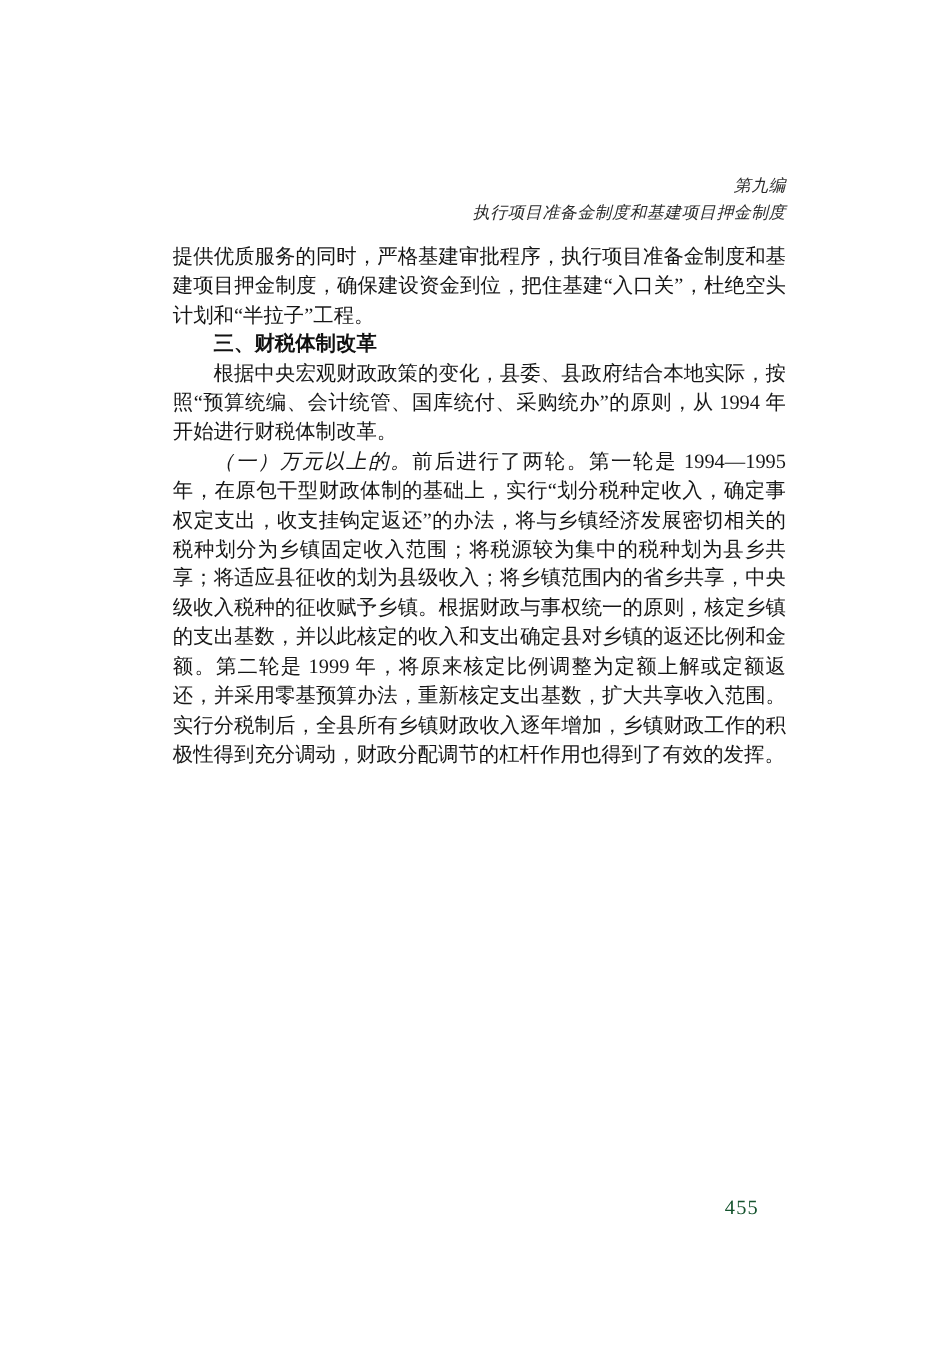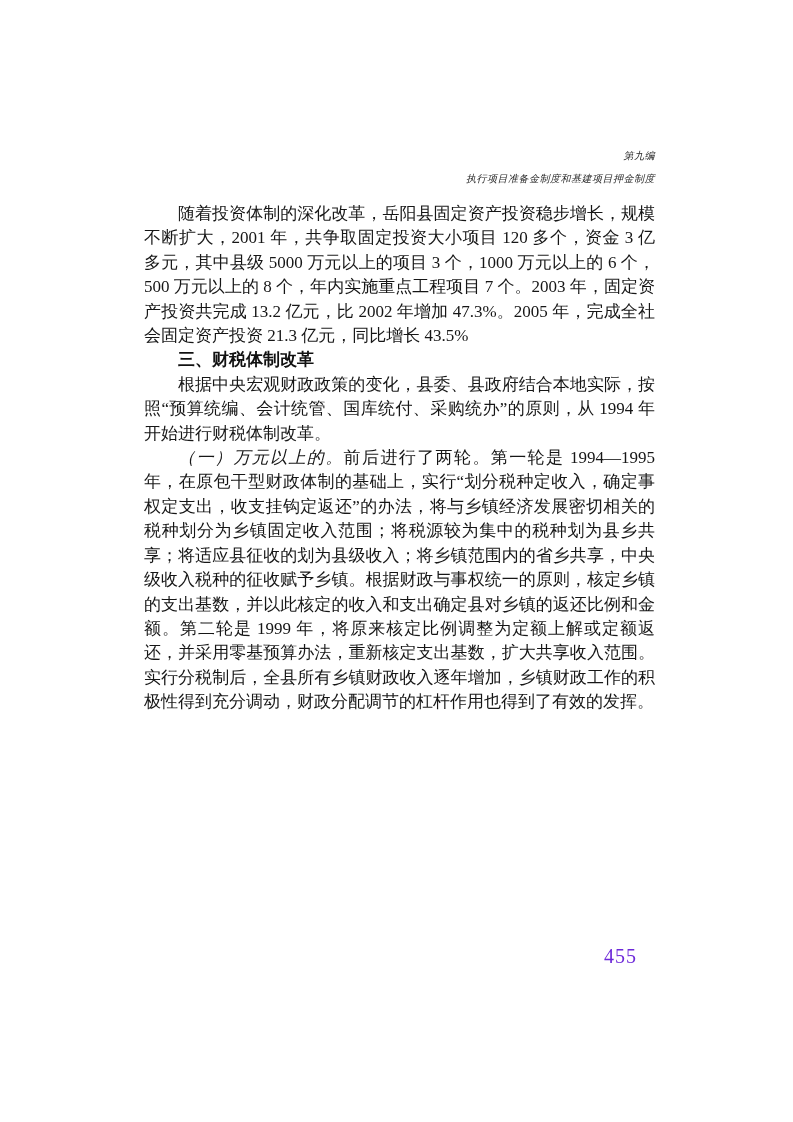--- a/index.html
+++ b/index.html
@@ -18,21 +18,21 @@
   .page {
     position: absolute;
     inset: 0;
     background: #ffffff;
   }
   .running-header {
     position: absolute;
     top: 144px;
     right: 138px;
     text-align: right;
-    font-size: 10px;
+    font-size: 14px;
     line-height: 23px;
     font-style: italic;
     color: #2b2b2b;
     letter-spacing: 0.5px;
     white-space: nowrap;
   }
   .body-text {
     position: absolute;
     top: 202px;
     left: 144px;
@@ -57,40 +57,40 @@
     font-weight: bold;
     font-family: "Liberation Sans", "DejaVu Sans", sans-serif;
     color: #111111;
     text-align: left;
   }
   .kai-lead {
     font-style: italic;
   }
   .page-number {
     position: absolute;
-    top: 945px;
+    top: 997px;
     left: 604px;
-    font-size: 20px;
+    font-size: 17px;
     letter-spacing: 1px;
-    color: #6d28d9;
+    color: #14532d;
   }
 </style>
 </head>
 <body>
 
 <div class="page">
 
   <div class="running-header">
     <div>第九编</div>
     <div>执行项目准备金制度和基建项目押金制度</div>
   </div>
 
   <div class="body-text">
+    <p class="no-indent">提供优质服务的同时，严格基建审批程序，执行项目准备金制度和基建项目押金制度，确保建设资金到位，把住基建“入口关”，杜绝空头计划和“半拉子”工程。</p>
 
-    <p>随着投资体制的深化改革，岳阳县固定资产投资稳步增长，规模不断扩大，2001 年，共争取固定投资大小项目 120 多个，资金 3 亿多元，其中县级 5000 万元以上的项目 3 个，1000 万元以上的 6 个，500 万元以上的 8 个，年内实施重点工程项目 7 个。2003 年，固定资产投资共完成 13.2 亿元，比 2002 年增加 47.3%。2005 年，完成全社会固定资产投资 21.3 亿元，同比增长 43.5%</p>
 
     <h3 class="section-heading">三、财税体制改革</h3>
 
     <p>根据中央宏观财政政策的变化，县委、县政府结合本地实际，按照“预算统编、会计统管、国库统付、采购统办”的原则，从 1994 年开始进行财税体制改革。</p>
 
     <p><span class="kai-lead">（一）万元以上的。</span><span>前后进行了两轮。第一轮是 1994—1995 年，在原包干型财政体制的基础上，实行“划分税种定收入，确定事权定支出，收支挂钩定返还”的办法，将与乡镇经济发展密切相关的税种划分为乡镇固定收入范围；将税源较为集中的税种划为县乡共享；将适应县征收的划为县级收入；将乡镇范围内的省乡共享，中央级收入税种的征收赋予乡镇。根据财政与事权统一的原则，核定乡镇的支出基数，并以此核定的收入和支出确定县对乡镇的返还比例和金额。第二轮是 1999 年，将原来核定比例调整为定额上解或定额返还，并采用零基预算办法，重新核定支出基数，扩大共享收入范围。实行分税制后，全县所有乡镇财政收入逐年增加，乡镇财政工作的积极性得到充分调动，财政分配调节的杠杆作用也得到了有效的发挥。</span></p>
 
   </div>
 
   <div class="page-number">455</div>

